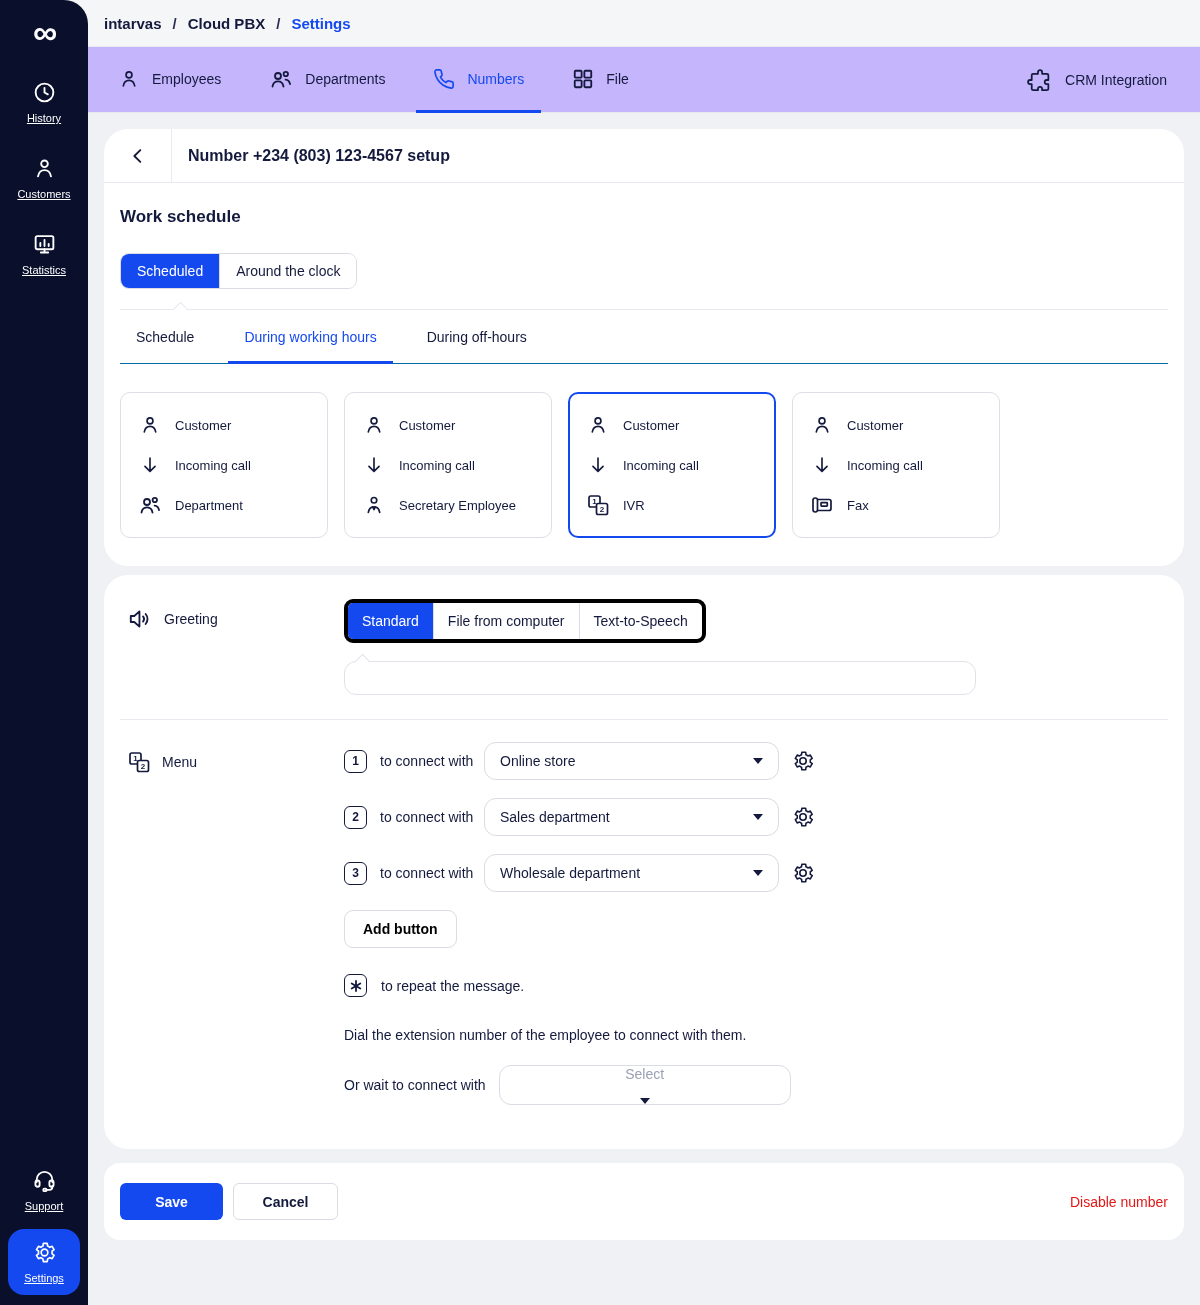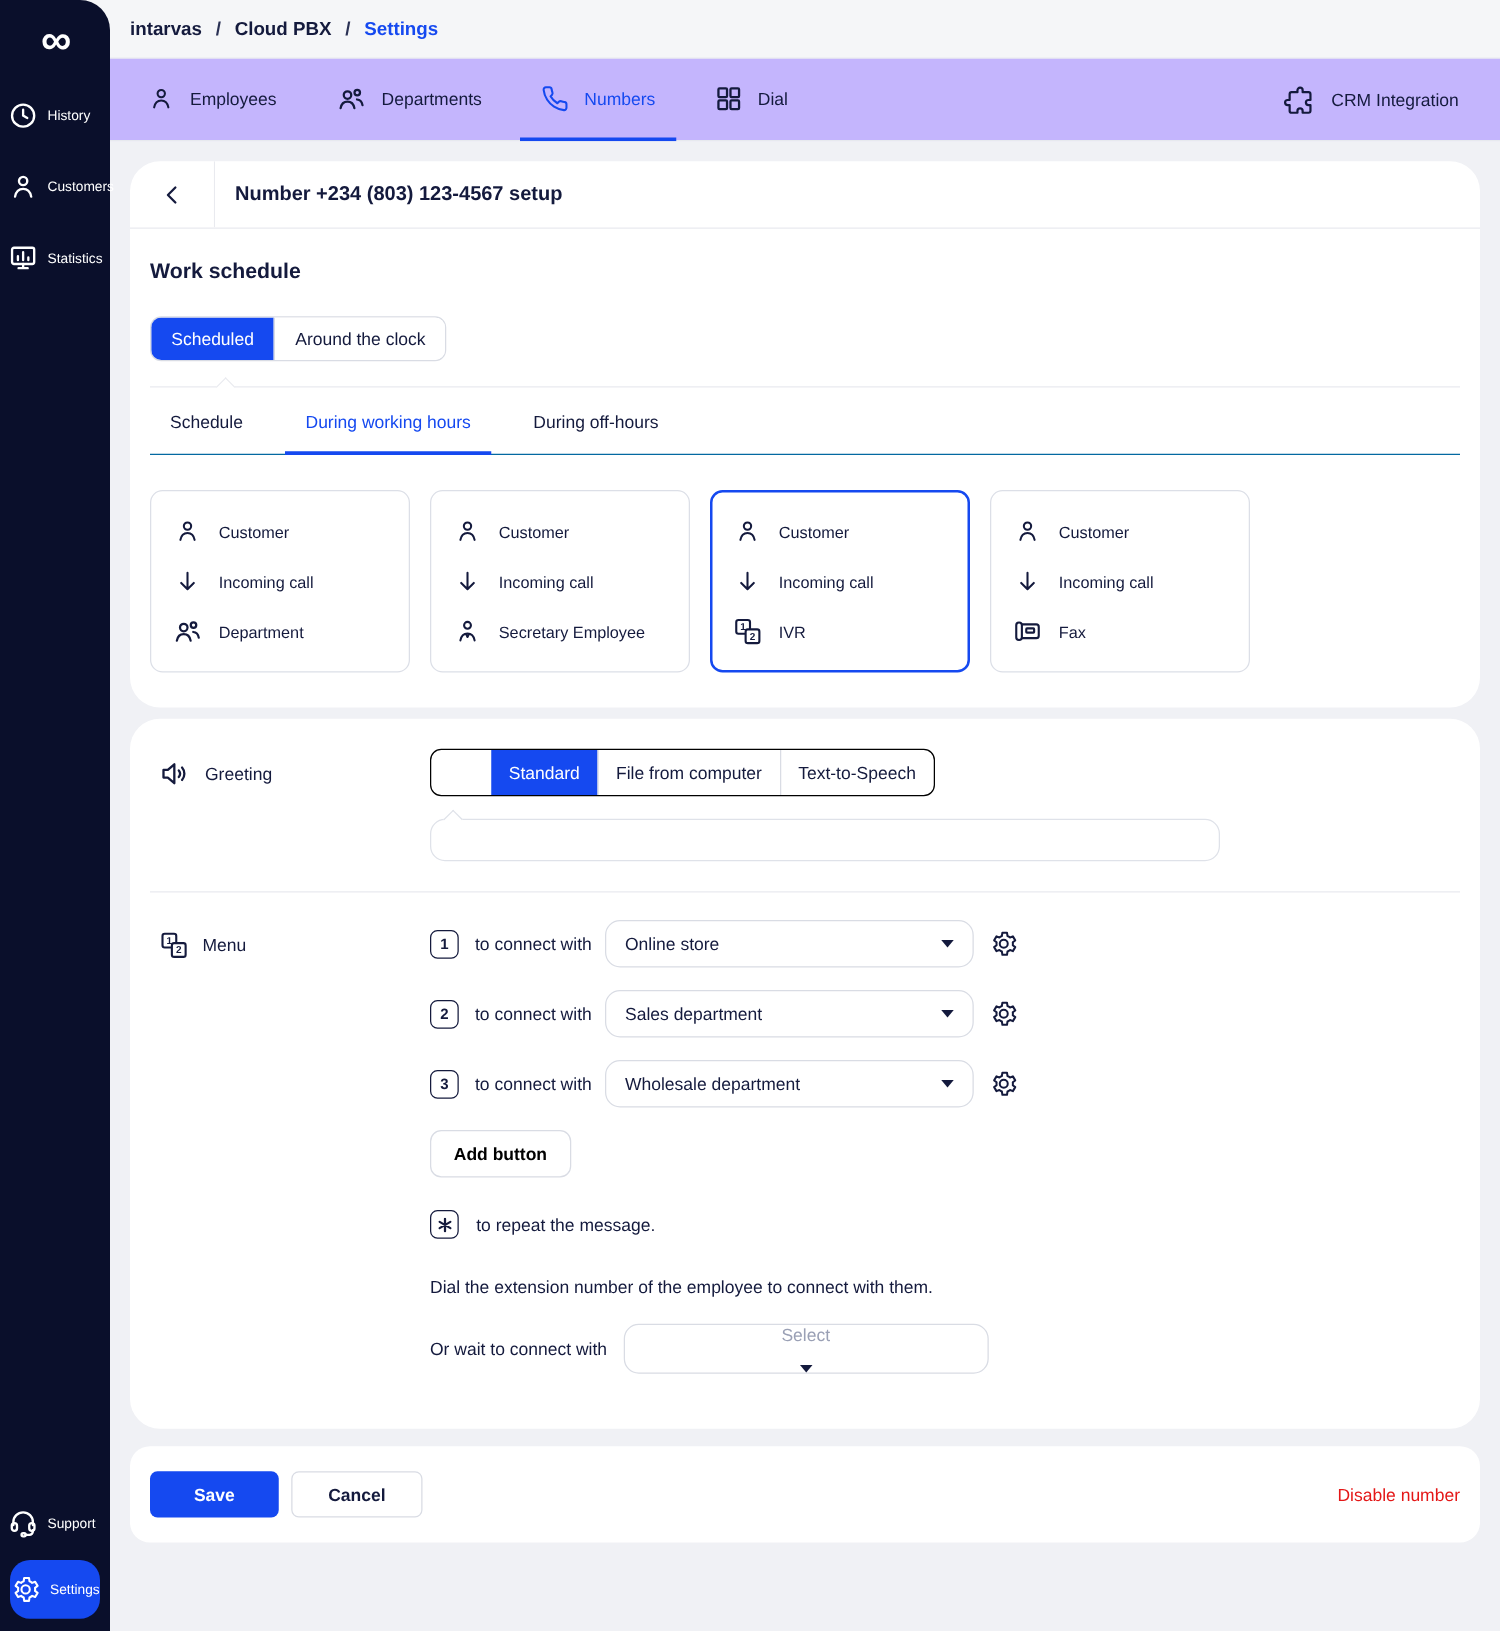--- a/index.html
+++ b/index.html
@@ -5,21 +5,21 @@
   * { margin:0; padding:0; box-sizing:border-box; }
   html,body { width:1200px; height:1305px; }
   body { font-family:"Liberation Sans", sans-serif; color:#141a3d; font-size:14px; background:#f5f6f8; overflow:hidden; }
 
   .app { display:flex; width:1200px; height:1305px; background:#f5f6f8; }
 
   
   .sidebar { width:88px; flex:0 0 88px; background:#0a0f2b; border-top-right-radius:24px; display:flex; flex-direction:column; align-items:stretch; color:#fff; z-index:3; }
   .logo-wrap { height:64px; display:flex; align-items:center; justify-content:center; }
   .logo { font-size:34px; font-weight:bold; color:#fff; line-height:1; letter-spacing:-2px; }
-  .side-item { display:flex; flex-direction:row; align-items:center; gap:7px; padding:11px 0; margin:5px 6px; border-radius:14px; cursor:pointer; }
+  .side-item { display:flex; flex-direction:column; align-items:center; gap:7px; padding:11px 0; margin:5px 6px; border-radius:14px; cursor:pointer;text-decoration:underline; }
   .side-item .lbl { font-size:11px; color:#fff; }
   .side-item.active { background:#1549f0; border-radius:16px; margin:6px 8px; }
   .side-spacer { flex:1; }
   .side-bottom { padding-bottom:4px; }
 
   
   .main { flex:1; display:flex; flex-direction:column; min-width:0; }
 
   .topbar { height:47px; background:#f5f6f8; border-bottom:1px solid #e7e9ee; display:flex; align-items:center; padding-left:16px; }
   .breadcrumb { display:flex; align-items:center; gap:11px; font-size:15px; font-weight:bold; }
@@ -71,21 +71,21 @@
   .flow-icon { width:26px; display:flex; align-items:center; justify-content:center; }
   .flow-lbl { font-size:13px; }
 
   
   .card2-body { padding:24px 16px 44px 16px; }
   .section-flex { display:flex; align-items:flex-start; }
   .section-label { width:224px; flex:0 0 224px; display:flex; align-items:center; gap:11px; padding-left:7px; min-height:40px; }
   .section-label .lbl { font-size:14px; }
   .section-right { flex:1; }
 
-  .greet-tabs { display:inline-flex; border:1px solid #000000; border-radius:9px; overflow:hidden; background:#fff;padding-left:48px; }
+  .greet-tabs { display:inline-flex; border:4px solid #000000; border-radius:9px; overflow:hidden; background:#fff; }
   .greet-seg { padding:10px 14px; font-size:14px; cursor:pointer; }
   .greet-seg + .greet-seg { border-left:1px solid #d9dce4; }
   .greet-seg.active { background:#1549f0; color:#fff; border-left:none; }
 
   .bubble { margin-top:18px; width:632px; border:1px solid #dfe2e9; border-radius:12px; padding:16px 22px 16px 16px; position:relative; background:#fff; }
   .bubble-notch { position:absolute; top:-6px; left:12px; width:11px; height:11px; background:#fff; transform:rotate(45deg); border-left:1px solid #dfe2e9; border-top:1px solid #dfe2e9; }
   .bubble-inner { display:flex; gap:13px; }
   .bubble-text { font-size:14px; line-height:24px; }
   .play-btn { flex:0 0 22px; height:22px; margin-top:1px; cursor:pointer; }
 
@@ -232,21 +232,21 @@
       </div>
       <div class="tab">
         <span>
           <svg width="22" height="22" viewBox="0 0 24 24" fill="none" stroke="#141a3d" stroke-width="2">
               <rect x="3" y="3" width="7.5" height="7.5" rx="1"></rect>
               <rect x="13.5" y="3" width="7.5" height="7.5" rx="1"></rect>
               <rect x="3" y="13.5" width="7.5" height="7.5" rx="1"></rect>
               <rect x="13.5" y="13.5" width="7.5" height="7.5" rx="1"></rect>
             </svg>
         </span>
-        <span>Dial</span>
+        <span>File</span>
       </div>
       <div class="crm-link">
         <span>
           <svg width="26" height="26" viewBox="0 0 25 25" fill="none" stroke="#141a3d" stroke-width="1.7" stroke-linejoin="round">
               <path d="M13.5 3a2 2 0 0 0-2 2v1.5H7A1.5 1.5 0 0 0 5.5 8v4.5H4a2 2 0 1 0 0 4h1.5V21A1.5 1.5 0 0 0 7 22.3h4.5V21a2 2 0 1 1 4 0v1.3H20a1.5 1.5 0 0 0 1.5-1.5v-4.3H20a2 2 0 1 1 0-4h1.5V8A1.5 1.5 0 0 0 20 6.5h-4.5V5a2 2 0 0 0-2-2z"></path>
             </svg>
         </span>
         <span>CRM Integration</span>
       </div>
     </div>

